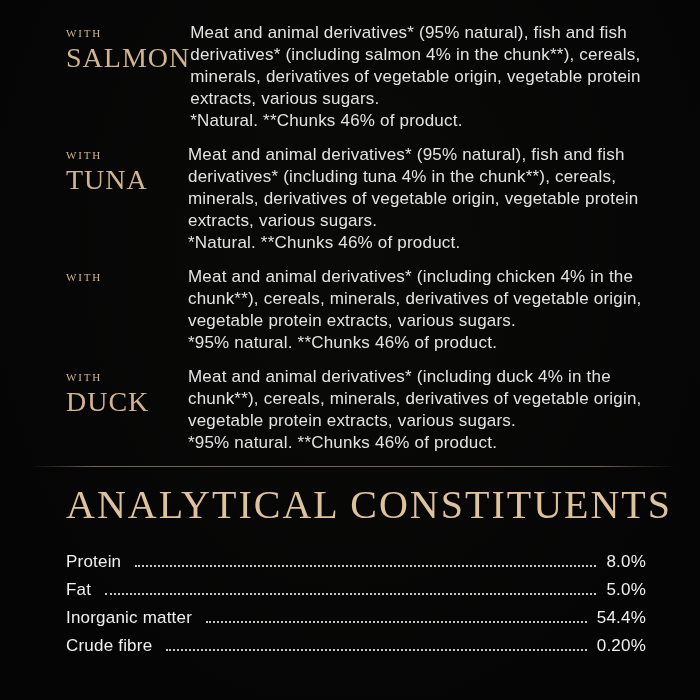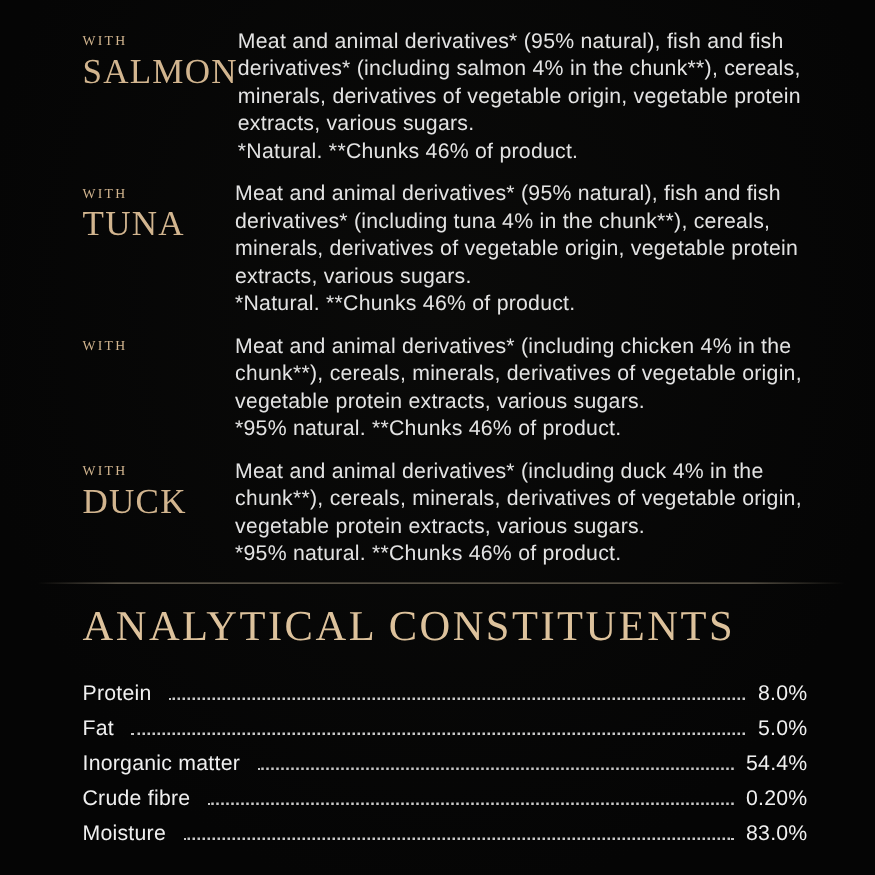--- a/index.html
+++ b/index.html
@@ -43,21 +43,21 @@
   .divider {
     height: 1px;
     margin: 7px 0 11px -36px;
     width: calc(100% + 36px);
     background: linear-gradient(90deg, rgba(113,104,90,0) 0%, #6e6657 10%, #6e6657 88%, rgba(113,104,90,0) 100%);
   }
   .sub-title {
     font-family: "Liberation Serif", serif;
     font-weight: 400;
     color: #ddc29c;
-    font-size: 34px;
+    font-size: 40px;
     line-height: 1.1;
     letter-spacing: 2px;
     margin: 16px 0 25px 0;
   }
   .constituents { width: 580px; }
   .const-row {
     display: flex;
     align-items: baseline;
     height: 28px;
     color: #f0f0f0;
@@ -139,20 +139,15 @@
     <div class="const-row">
       <span class="const-label">Inorganic matter</span>
       <span class="dot-leader"></span>
       <span class="const-value">54.4%</span>
     </div>
     <div class="const-row">
       <span class="const-label">Crude fibre</span>
       <span class="dot-leader"></span>
       <span class="const-value">0.20%</span>
     </div>
-    <div class="const-row">
-      <span class="const-label">Moisture</span>
-      <span class="dot-leader"></span>
-      <span class="const-value">83.0%</span>
-    </div>
   </div>
 
 </div>
 
 </body></html>

